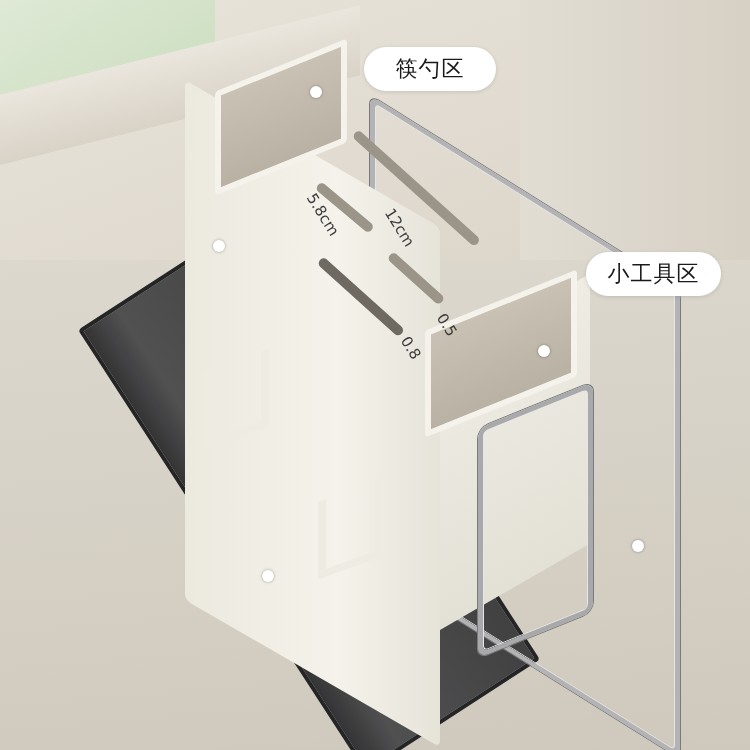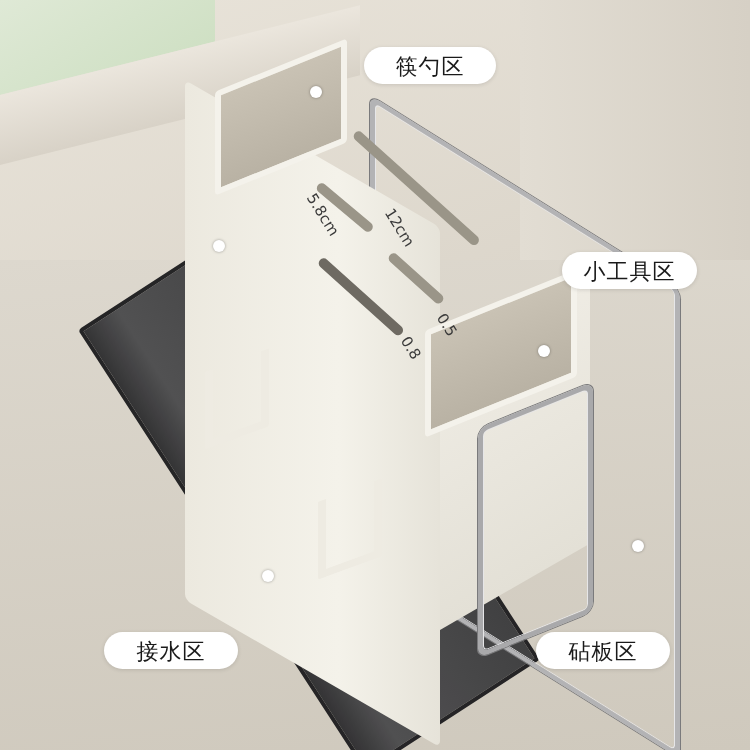--- a/index.html
+++ b/index.html
@@ -11,21 +11,21 @@
   .counter{position:absolute;left:0;top:260px;width:750px;height:490px;background:linear-gradient(175deg,#ddd8ce,#cfc9bd);}
   .tray{position:absolute;left:78px;top:330px;width:200px;height:520px;background:linear-gradient(90deg,#2c2c2e,#4a4a4c 20%,#3a3a3c);transform:rotate(-33deg);transform-origin:0 0;border:4px solid #1c1c1e;border-radius:4px;opacity:.95;}
   .rack-wire{position:absolute;border:5px solid #a9a9ab;border-radius:10px;box-shadow:inset 0 0 0 1px #e6e6e8,0 0 0 1px #7a7a7c;}
   .body-side{position:absolute;left:185px;top:80px;width:255px;height:520px;background:linear-gradient(90deg,#ece9df,#f4f2ea 60%,#e6e3d9);transform:skewY(30deg);transform-origin:0 0;border-radius:6px;}
   .body-front{position:absolute;left:440px;top:360px;width:150px;height:270px;background:linear-gradient(180deg,#efece4,#e3e0d6);transform:skewY(-30deg);transform-origin:0 0;}
   .cup{position:absolute;background:linear-gradient(180deg,#c9c2b4,#b9b2a4);border:6px solid #f4f2eb;border-radius:4px;}
   .slot{position:absolute;height:10px;border-radius:6px;background:#9a9588;transform-origin:0 50%;}
   .hook{position:absolute;width:48px;height:70px;border:8px solid #eeebe2;border-top:none;border-radius:0 0 3px 3px;}
   .measure{position:absolute;font-family:"DejaVu Sans","Liberation Sans",sans-serif;font-size:15px;color:#3a3a3a;transform-origin:0 0;}
   .dot{position:absolute;width:12px;height:12px;border-radius:50%;background:#ffffff;box-shadow:0 0 3px rgba(0,0,0,.35);}
-  .label{position:absolute;background:#ffffff;border-radius:22px;height:37px;line-height:44px;text-align:center;font-size:22px;color:#1a1a1a;box-shadow:0 1px 4px rgba(0,0,0,.12);letter-spacing:1px;font-family:Liberation Mono, monospace;}
+  .label{position:absolute;background:#ffffff;border-radius:22px;height:44px;line-height:44px;text-align:center;font-size:22px;color:#1a1a1a;box-shadow:0 1px 4px rgba(0,0,0,.12);letter-spacing:1px;}
 </style>
 </head>
 <body>
 
 <div class="scene">
   <div class="window-glass"></div>
   <div class="window-frame"></div>
   <div class="wall-right"></div>
   <div class="counter"></div>
 
@@ -54,16 +54,14 @@
 
   <div class="rack-wire" style="left:478px;top:405px;width:105px;height:220px;transform:skewY(-22deg);"></div>
 
   <div class="dot" style="left:310px;top:86px;"></div>
   <div class="dot" style="left:213px;top:240px;"></div>
   <div class="dot" style="left:538px;top:345px;"></div>
   <div class="dot" style="left:262px;top:570px;"></div>
   <div class="dot" style="left:632px;top:540px;"></div>
 
   <div class="label" style="left:364px;top:47px;width:132px;">筷勺区</div>
-  <div class="label" style="left:562px;top:252px;width:135px;">小工具区</div>
-  <div class="label" style="left:104px;top:632px;width:134px;">接水区</div>
-  <div class="label" style="left:536px;top:632px;width:134px;">砧板区</div>
+  <div class="label" style="left:586px;top:252px;width:135px;">小工具区</div>
 </div>
 
 </body></html>

